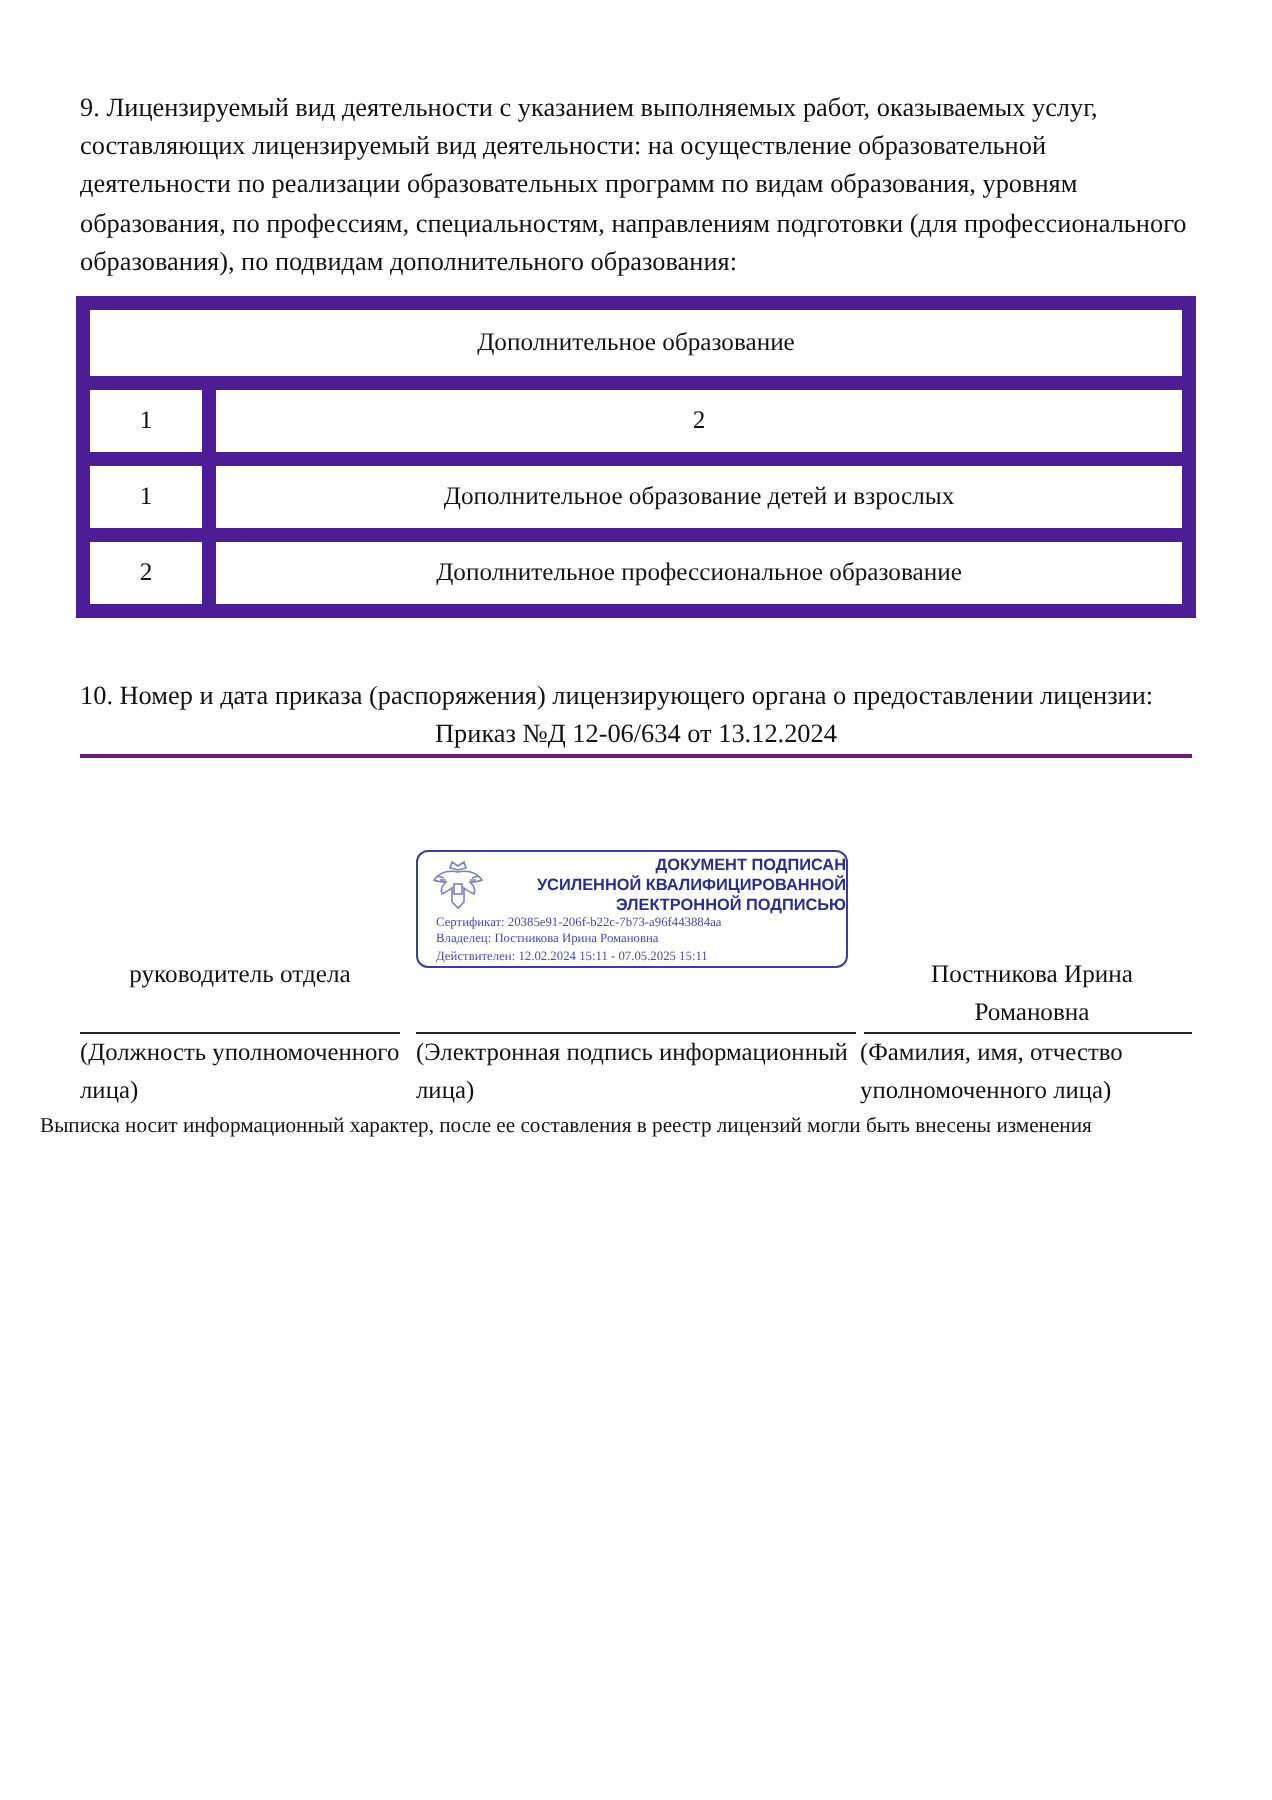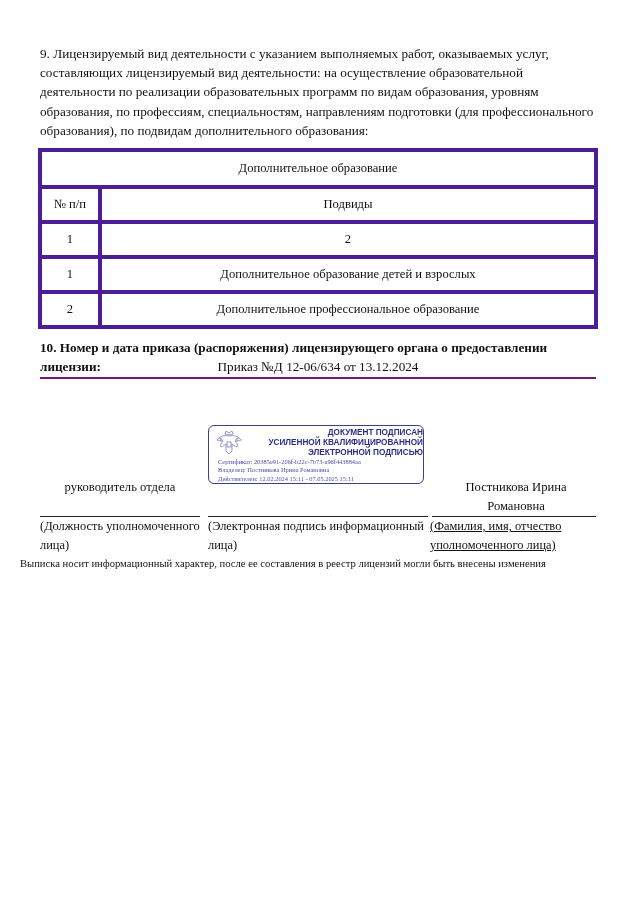--- a/index.html
+++ b/index.html
@@ -5,26 +5,26 @@
   html, body { margin: 0; padding: 0; background: #ffffff; }
   body { width: 636px; height: 900px; position: relative; overflow: hidden;
          font-family: "Liberation Serif", "DejaVu Serif", serif; color: #111; }
   .page { position: absolute; left: 0; top: 0; width: 634px; height: 900px; padding-left: 40px; }
 
   .section9 { position: absolute; left: 40px; top: 44px; width: 560px;
               font-size: 13.2px; line-height: 19.2px; }
 
   table.sub { position: absolute; left: 38px; top: 148px; width: 560px;
               border-collapse: collapse; font-size: 12.6px; }
-  table.sub td { border: 4px solid #4c1d95; text-align: center; height: 31px; padding: 0; }
+  table.sub td { border: 7px solid #4c1d95; text-align: center; height: 31px; padding: 0; }
   table.sub td.num { width: 56px; }
   table.sub td.title { height: 33px; }
 
   .section10 { position: absolute; left: 40px; top: 338px; width: 560px;
-               font-size: 13.2px; line-height: 19px; font-weight: bold; }
+               font-size: 13.2px; line-height: 19px; }
   .order { position: absolute; left: 40px; top: 357px; width: 556px; text-align: center;
            font-size: 13.2px; line-height: 19px; padding-bottom: 1px; border-bottom: 2px solid #701a75; }
 
   .stamp { position: absolute; left: 208px; top: 425px; width: 216px; height: 59px;
            border: 1.4px solid #3a3f8f; border-radius: 6px; box-sizing: border-box;
            font-family: "Liberation Sans", "DejaVu Sans", sans-serif; }
   .stamp .emblem { position: absolute; left: 6px; top: 3px; width: 28px; height: 28px; }
   .stamp .head { position: absolute; left: 36px; top: 2px; width: 178px; text-align: right;
                  color: #2b2f86; font-weight: bold; font-size: 8.2px; line-height: 10px; }
   .stamp .info { position: absolute; left: 9px; top: 32px; width: 205px;
@@ -34,40 +34,36 @@
   .sig { position: absolute; font-size: 12.6px; line-height: 19px; text-align: center; }
   .pos { left: 40px; top: 478px; width: 160px; }
   .fio { left: 436px; top: 478px; width: 160px; }
   .line { position: absolute; top: 516px; height: 0; border-top: 1px solid #222; }
   .l1 { left: 40px; width: 160px; }
   .l2 { left: 208px; width: 220px; }
   .l3 { left: 432px; width: 164px; }
   .cap { position: absolute; top: 517px; font-size: 12.4px; line-height: 19px; text-align: left; }
   .c1 { left: 40px; width: 162px; }
   .c2 { left: 208px; width: 220px; }
-  .c3 { left: 430px; width: 168px; text-decoration: underline; }
+  .c3 { left: 430px; width: 168px; }
 
   .note { position: absolute; left: 20px; top: 557px; width: 596px; 
           font-size: 10.6px; line-height: 14px; }
 </style>
 </head>
 <body>
 
 <div class="page">
 
   <div class="section9">9. Лицензируемый вид деятельности с указанием выполняемых работ, оказываемых услуг, составляющих лицензируемый вид деятельности: на осуществление образовательной деятельности по реализации образовательных программ по видам образования, уровням образования, по профессиям, специальностям, направлениям подготовки (для профессионального образования), по подвидам дополнительного образования:</div>
 
   <table class="sub">
     <tbody>
         <tr>
       <td class="title" colspan="2">Дополнительное образование</td>
-    </tr>
-    <tr>
-      <td class="num">№ п/п</td>
-      <td>Подвиды</td>
     </tr>
     <tr>
       <td class="num">1</td>
       <td>2</td>
     </tr>
     <tr>
       <td class="num">1</td>
       <td>Дополнительное образование детей и взрослых</td>
     </tr>
     <tr>

